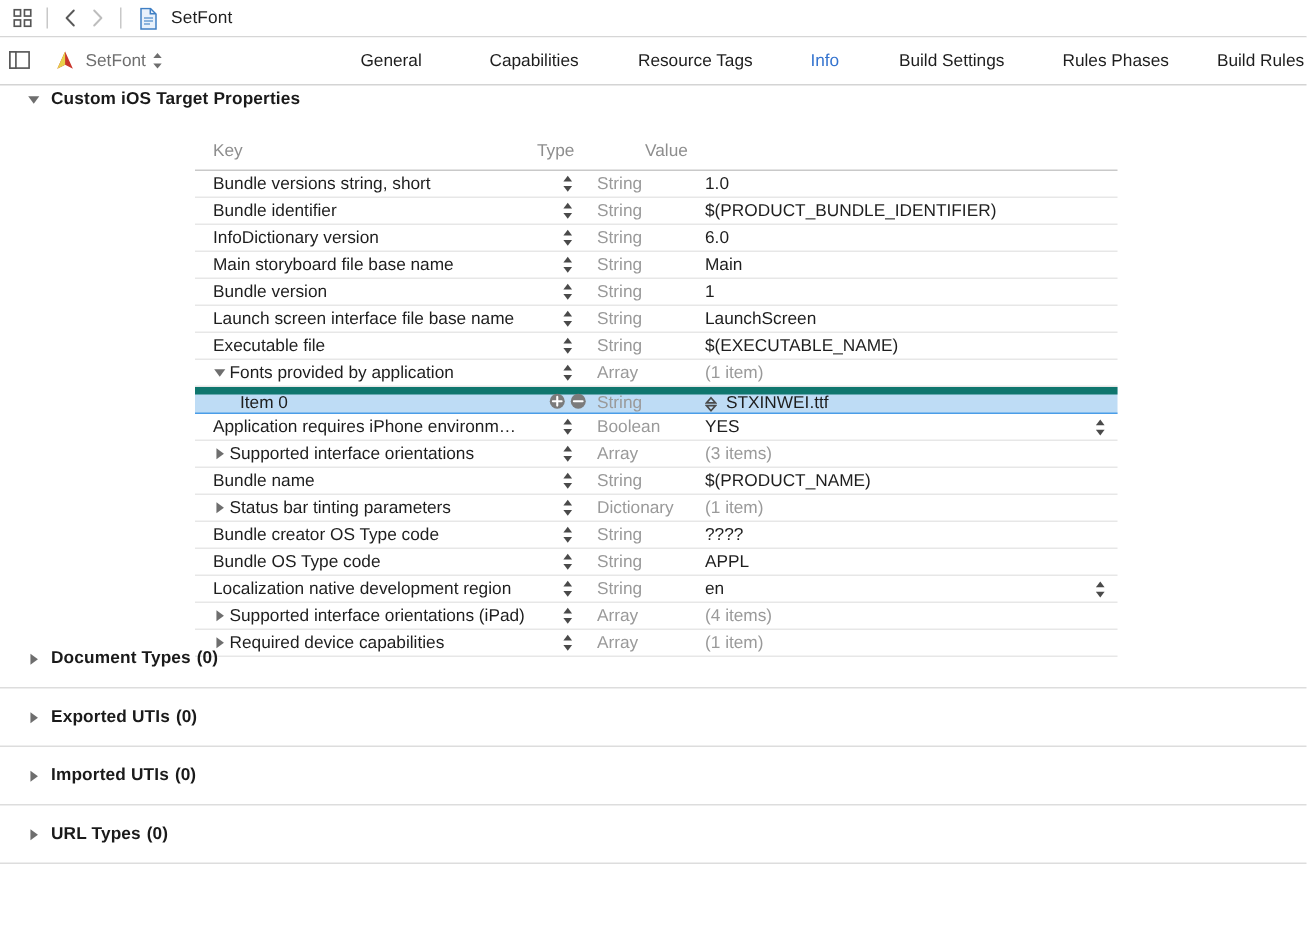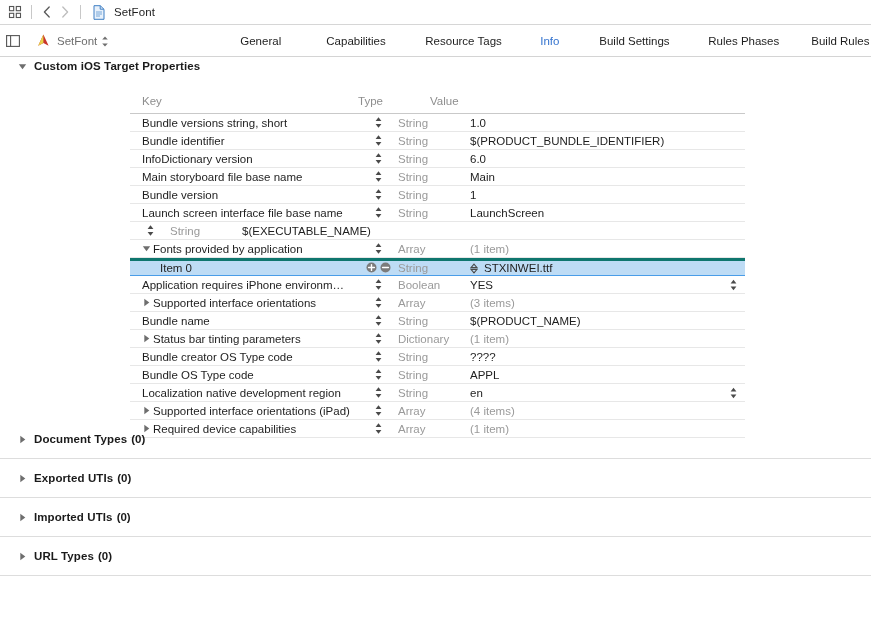--- a/index.html
+++ b/index.html
@@ -80,21 +80,21 @@
   #h-type  { width: 72px; }
   #h-value { flex: 1; }
 
   .row {
     height: 18px; display: flex; 
     border-bottom: 1px solid #e7e7e7;
     position: relative;
   }
   .row.selected {
     background: #bedcf5;
-    border-top: 3px solid #0f766e;
+    border-top: 5px solid #0f766e;
     border-bottom: 1px solid #4a9de8;
     box-shadow: inset 0 0 0 1px rgba(74,157,232,.0);
   }
   .c-key {
     width: 228px; display: flex; align-items: center;
     font-size: 11.5px; color: #1e1e1e;
     white-space: nowrap; overflow: hidden;
   }
   .key-indent-0 { padding-left: 12px; }
   .key-indent-1 { padding-left: 30px; }
@@ -331,20 +331,24 @@
           </svg>
         </div>
         <div class="c-type">
           <span>String</span>
         </div>
         <div class="c-value">
           <span>LaunchScreen</span>
         </div>
       </div>
       <div class="row">
+        <div class="c-key key-indent-0">
+          <span class="key-disc spacer"></span>
+          <span>Executable file</span>
+        </div>
         <div class="c-ctrl">
           <svg class="stepper" viewBox="0 0 7 13">
             <path d="M3.5 1.2 L6.4 5.0 L0.6 5.0 Z" fill="#4a4a4a"></path>
             <path d="M3.5 11.8 L6.4 8.0 L0.6 8.0 Z" fill="#4a4a4a"></path>
           </svg>
         </div>
         <div class="c-type">
           <span>String</span>
         </div>
         <div class="c-value">

